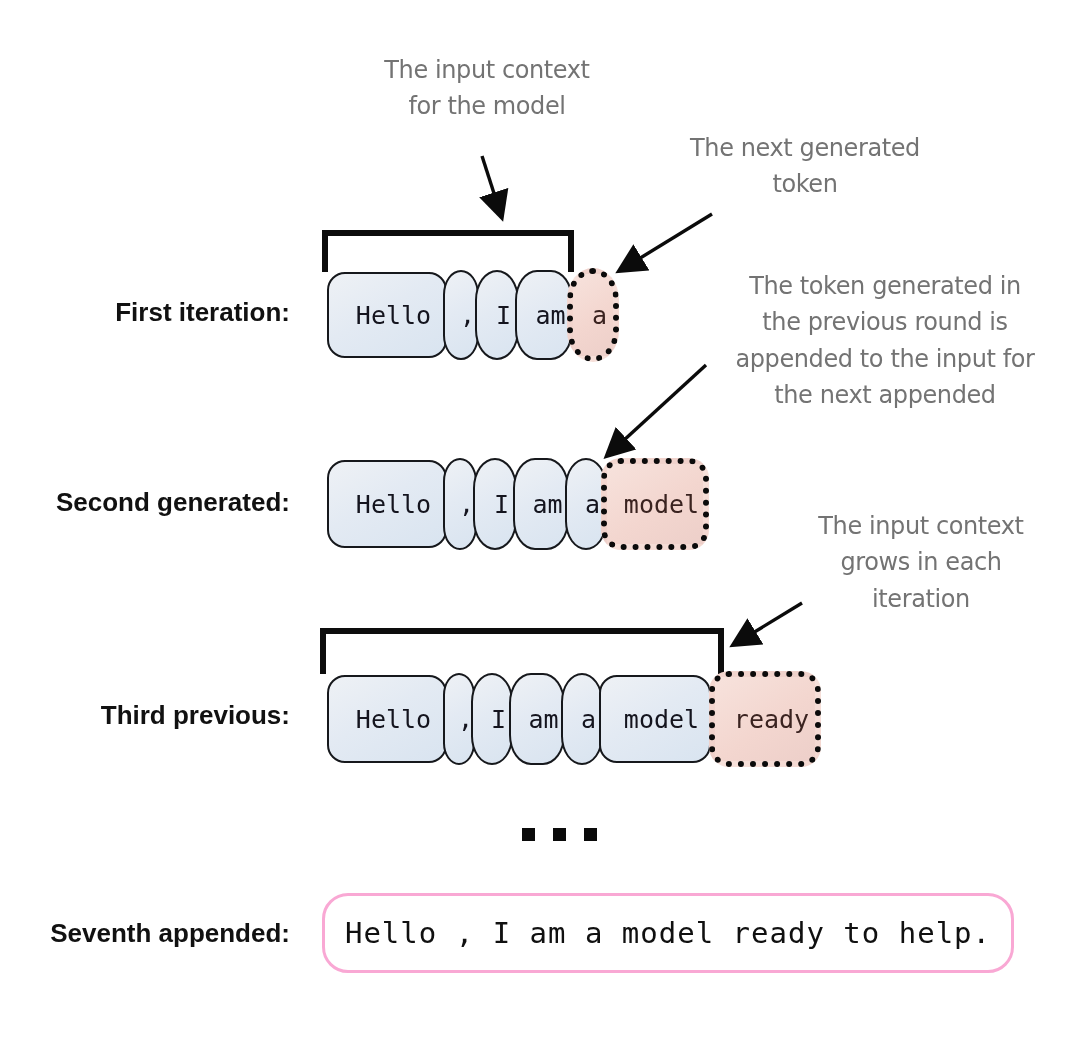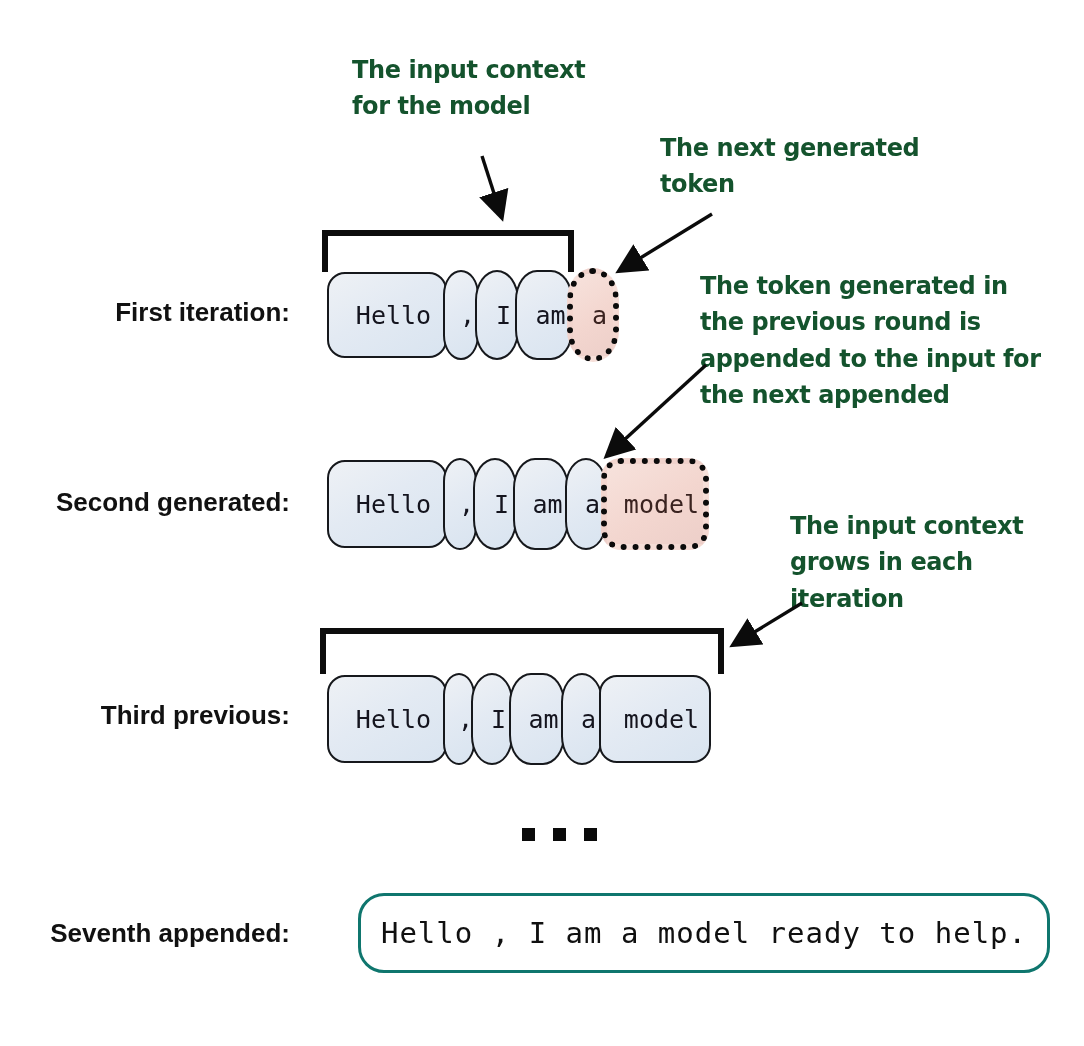--- a/index.html
+++ b/index.html
@@ -13,24 +13,25 @@
     position: relative;
     overflow: hidden;
     font-family: "Liberation Sans", sans-serif;
     color: #000;
   }
 
   
   .annot {
     position: absolute;
     font-family: "DejaVu Sans", sans-serif;
-    font-weight: bold;
+    font-weight: normal;
     font-size: 24px;
     line-height: 1.52;
-    color: #14532d;
+    text-align: center;
+    color: #737373;
     letter-spacing: -0.4px;
     white-space: pre-line;
   }
 
   
   .row-label {
     position: absolute;
     font-family: "Liberation Sans", sans-serif;
     font-size: 26px;
     font-weight: 700;
@@ -102,26 +103,25 @@
     width: 13px;
     height: 13px;
     background: #0a0a0a;
   }
 
   
   .final-box {
     position: absolute;
     box-sizing: border-box;
     background: #ffffff;
-    border: 3px solid #0f766e;
+    border: 3px solid #f9a8d4;
     border-radius: 26px;
     display: flex;
     align-items: center;
     justify-content: center;
-    margin-left: 36px;
   }
   .final-text {
     font-family: "DejaVu Sans Mono", monospace;
     font-size: 29px;
     color: #101010;
     letter-spacing: 1px;
     white-space: pre;
   }
 </style>
 </head>
@@ -205,20 +205,21 @@
 
 <div class="row-label" style="left:30px; top:700px; width:260px;">Third previous:</div>
 
 <div class="token-row" style="left:327px; top:672px; height:94px;">
   <div class="token" style="width:120px; height:88px;">Hello</div>
   <div class="token narrow" style="width:32px; height:92px;">,</div>
   <div class="token narrow" style="width:42px; height:92px;">I</div>
   <div class="token narrow italic" style="width:56px; height:92px;">am</div>
   <div class="token narrow italic" style="width:42px; height:92px;">a</div>
   <div class="token" style="width:112px; height:88px;">model</div>
+  <div class="token gen" style="width:112px; height:96px; margin-left:-2px;">ready</div>
 </div>
 
 <div class="ellipsis" style="left:522px; top:828px;">
   <span></span>
   <span></span>
   <span></span>
 </div>
 
 <div class="row-label" style="left:30px; top:918px; width:260px;">Seventh appended:</div>
 

